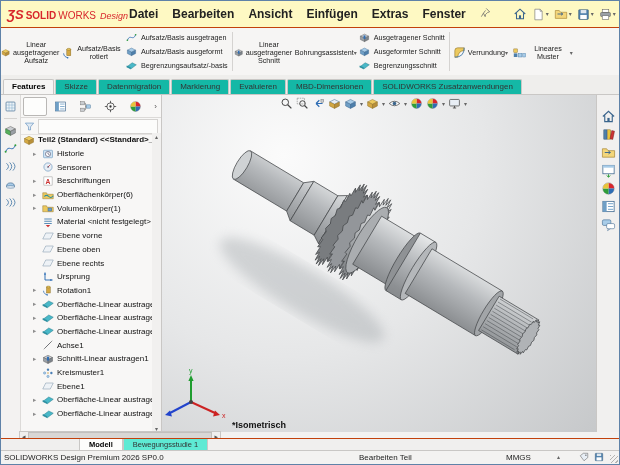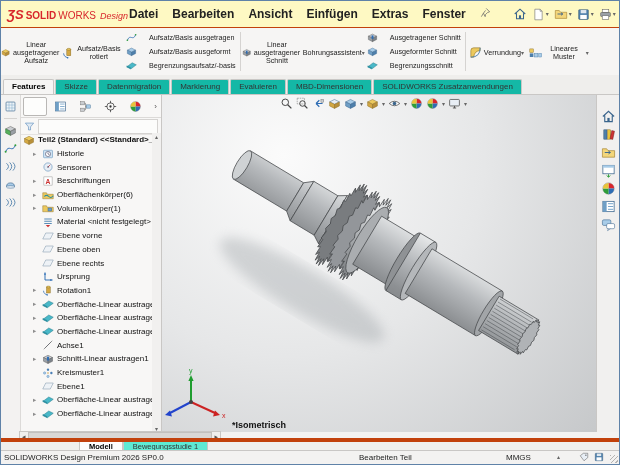--- a/index.html
+++ b/index.html
@@ -21,21 +21,21 @@
   .caret{font-size:6px;color:#666;line-height:1}
   #winctl{margin-left:auto;display:flex;align-items:center;gap:10px;margin-right:8px;font-size:10px;color:#333}
   #winctl span{width:12px;text-align:center}
   
   #ribbon{position:absolute;left:0;top:27px;width:100%;height:47px;background:#f6f5f4;
           border-bottom:1px solid #d9d7d5;display:flex;align-items:stretch;overflow:hidden}
   .rb-lg{width:61px;flex:none;display:flex;align-items:center;text-align:center;
          padding-top:3px;font-size:7.2px;line-height:1.12;color:#222}
   .rb-lg svg{width:17px;height:15px;margin-bottom:1px}
   .rb-smcol{flex:none;display:flex;flex-direction:column;justify-content:space-around;padding:2px 3px;font-size:7.2px}
-  .rb-sm{display:flex;align-items:center;gap:12px;white-space:nowrap}
+  .rb-sm{display:flex;align-items:center;gap:4px;white-space:nowrap}
   .rb-sm svg{width:11px;height:11px;flex:none}
   .rb-sep{width:1px;background:#d5d3d1;margin:4px 1px;flex:none}
   
   #tabbar{position:absolute;left:0;top:74px;width:100%;height:20px;background:#efeeec;display:flex;
           align-items:flex-end;padding-left:2px;border-bottom:1px solid #c9c7c5;box-sizing:border-box}
   .tab{font-size:8px;padding:2.5px 8px 3px;background:#14b8a6;border:1px solid #c9c7c5;border-bottom:none;
        margin-right:1px;border-radius:2px 2px 0 0;color:#333;white-space:nowrap}
   .tab.active{background:#f6f5f4;font-weight:700;color:#000}
   
   #leftstrip{position:absolute;left:0;top:94px;width:19px;bottom:32px;background:#f3f2f1;
@@ -70,21 +70,21 @@
   #taskpane{position:absolute;right:0;top:94px;width:23px;bottom:32px;background:#f1f0ef;
             border-left:1px solid #c9c7c5;display:flex;flex-direction:column;align-items:center;gap:3px;padding-top:14px;box-sizing:border-box}
   #taskpane svg{width:15px;height:15px}
   
   #hscroll{position:absolute;left:18px;top:430px;width:202px;height:12px;background:#f0efee;
            border:1px solid #c9c7c5;display:flex;align-items:center;justify-content:space-between;
            font-size:7px;color:#555;box-sizing:border-box;padding:0 2px}
   #hscroll .thumb{flex:1;height:8px;background:#d9d7d5;margin:0 2px;border:1px solid #c2c0be}
   
   #modeltabs{position:absolute;left:0;bottom:13px;width:100%;height:13px;background:#f0efee;
-             border-top:4px solid #c2410c;display:flex;align-items:stretch;padding-left:78px;box-sizing:border-box;font-size:7.5px}
+             border-top:1px solid #c2410c;display:flex;align-items:stretch;padding-left:78px;box-sizing:border-box;font-size:7.5px}
   .mtab{display:flex;align-items:center;padding:0 9px;border:1px solid #c9c7c5;border-top:none;background:#5eead4;color:#333}
   .mtab.active{background:#fdfdfc;font-weight:700;color:#000}
   
   #statusbar{position:absolute;left:0;bottom:0;width:100%;height:13px;background:#f3f2f1;
              border-top:1px solid #c9c7c5;font-size:8px;color:#222}
   #statusbar .sb{position:absolute;top:1.5px;white-space:nowrap}
   #sb-grip{position:absolute;right:1px;bottom:1px;width:8px;height:8px;
            background:repeating-linear-gradient(135deg,#b5b3b1 0 1px,transparent 1px 3px)}
 </style>
 </head>

